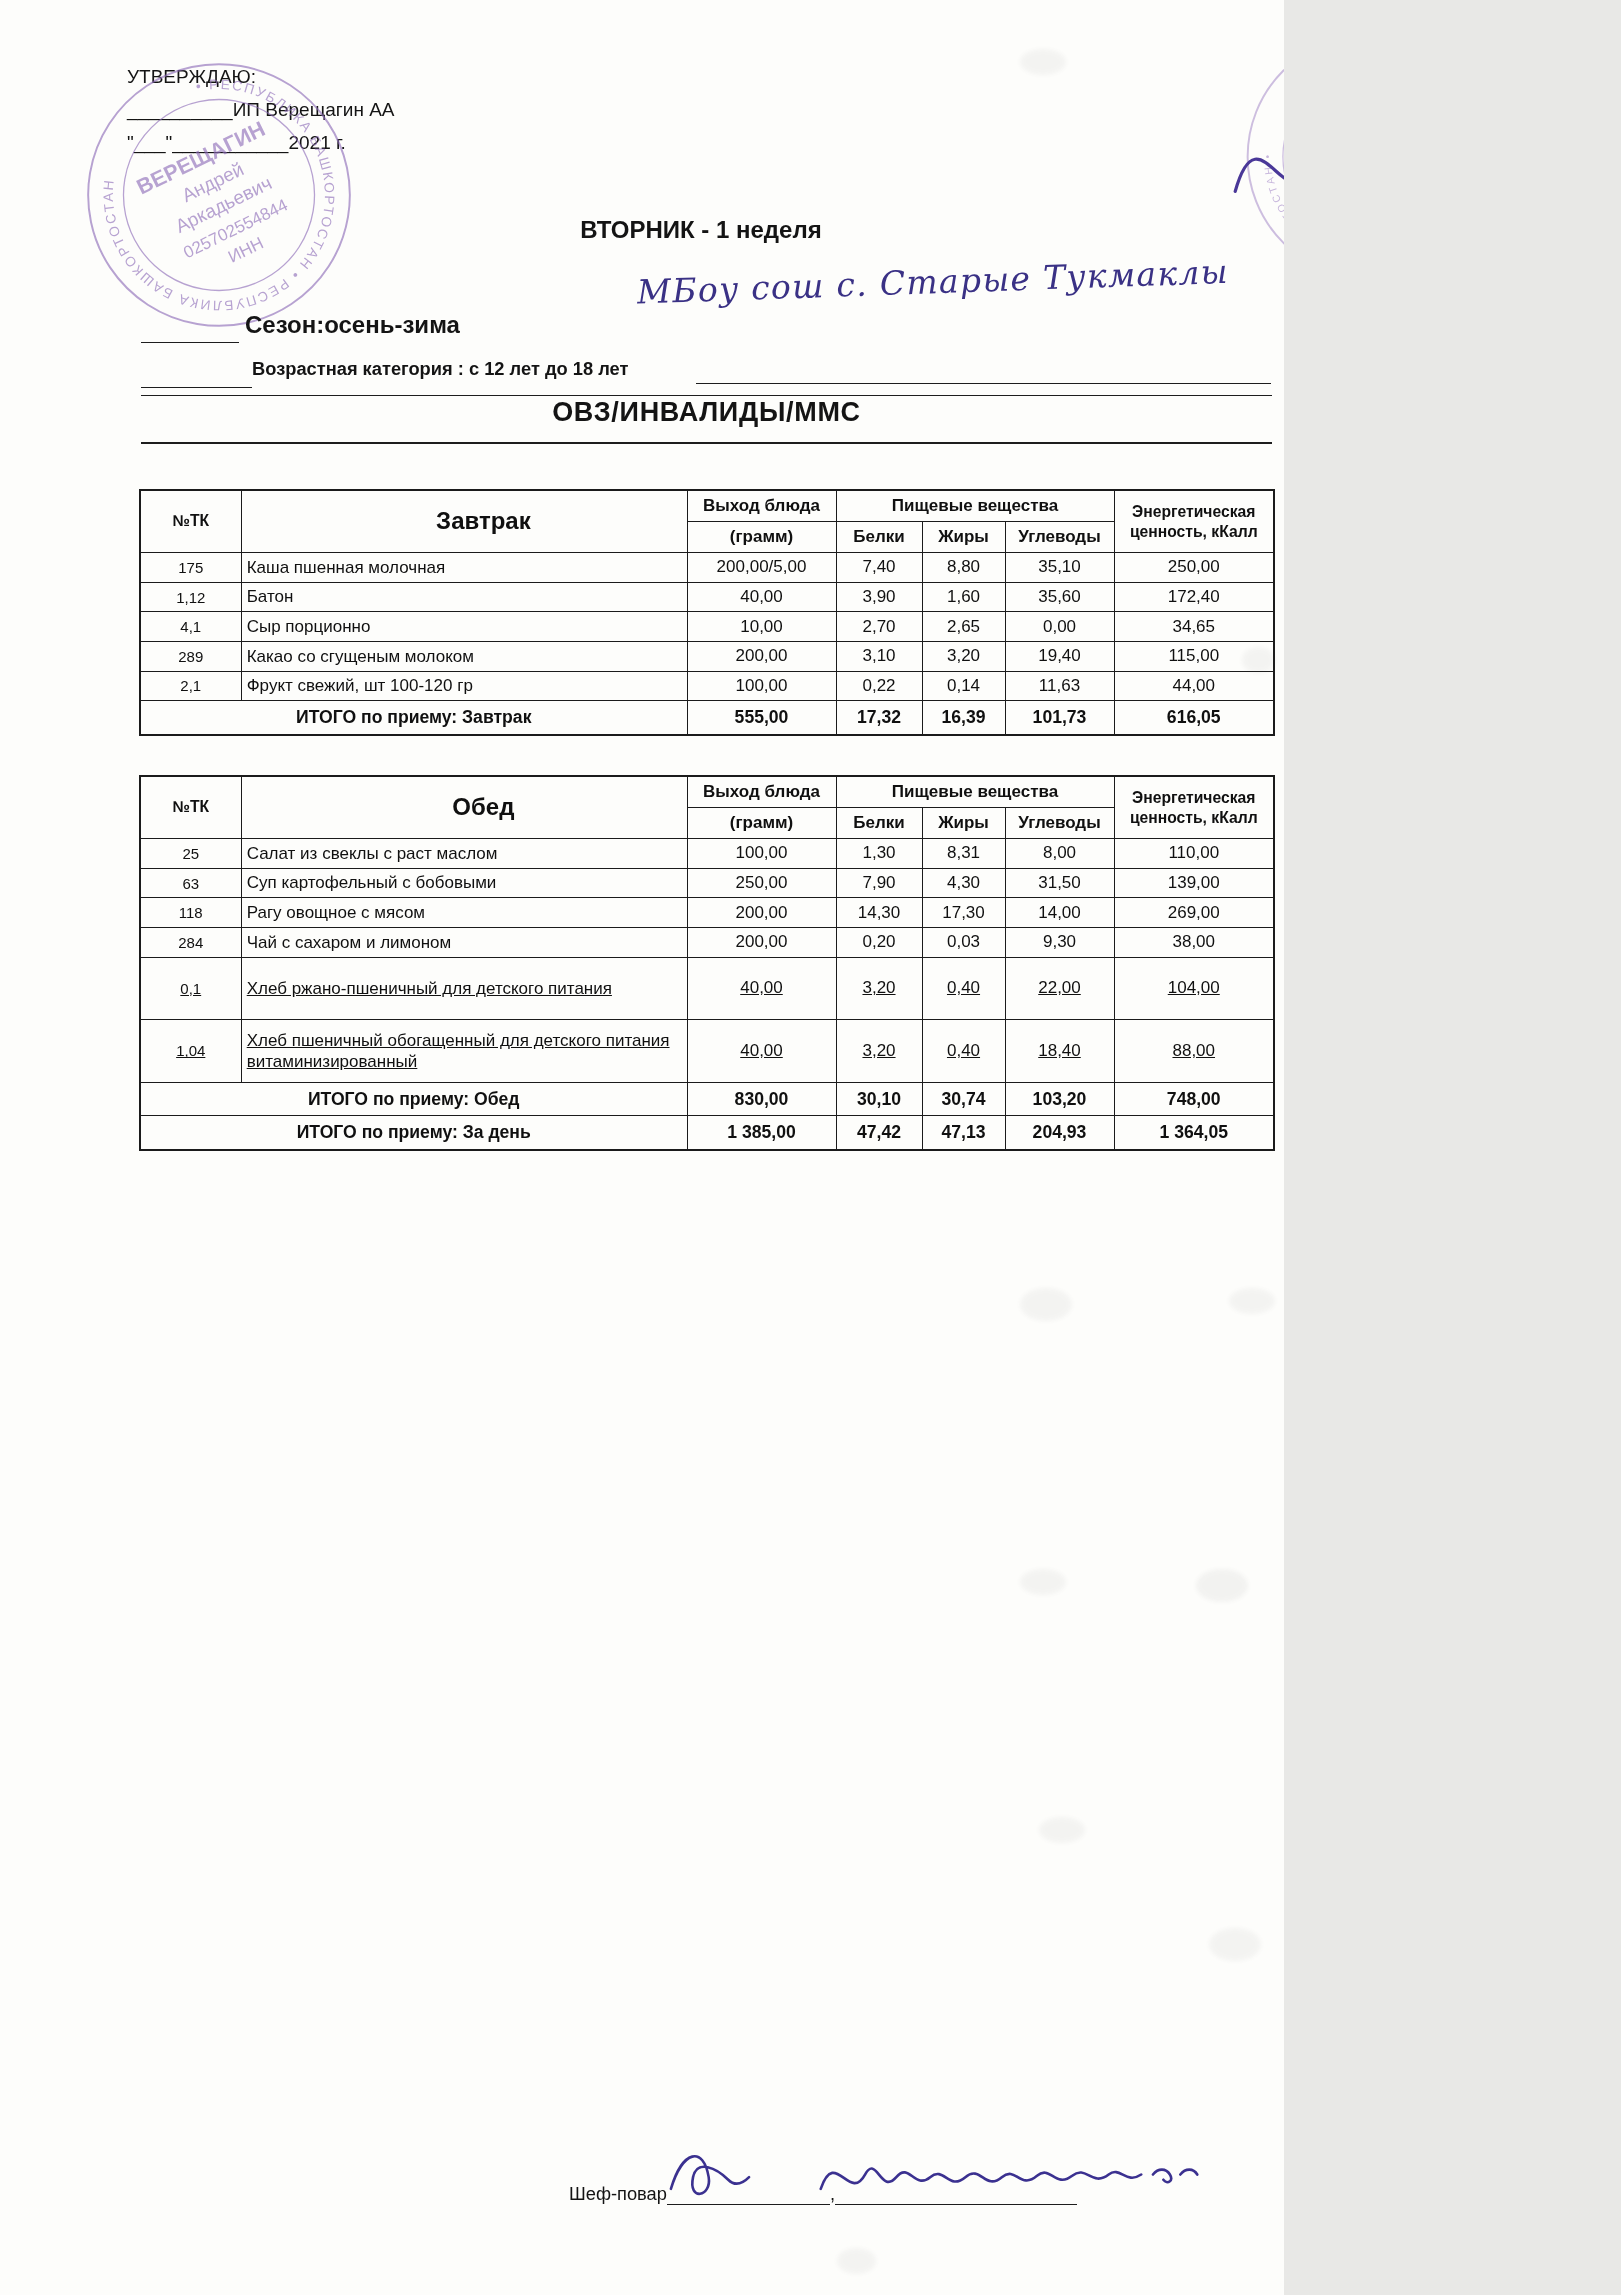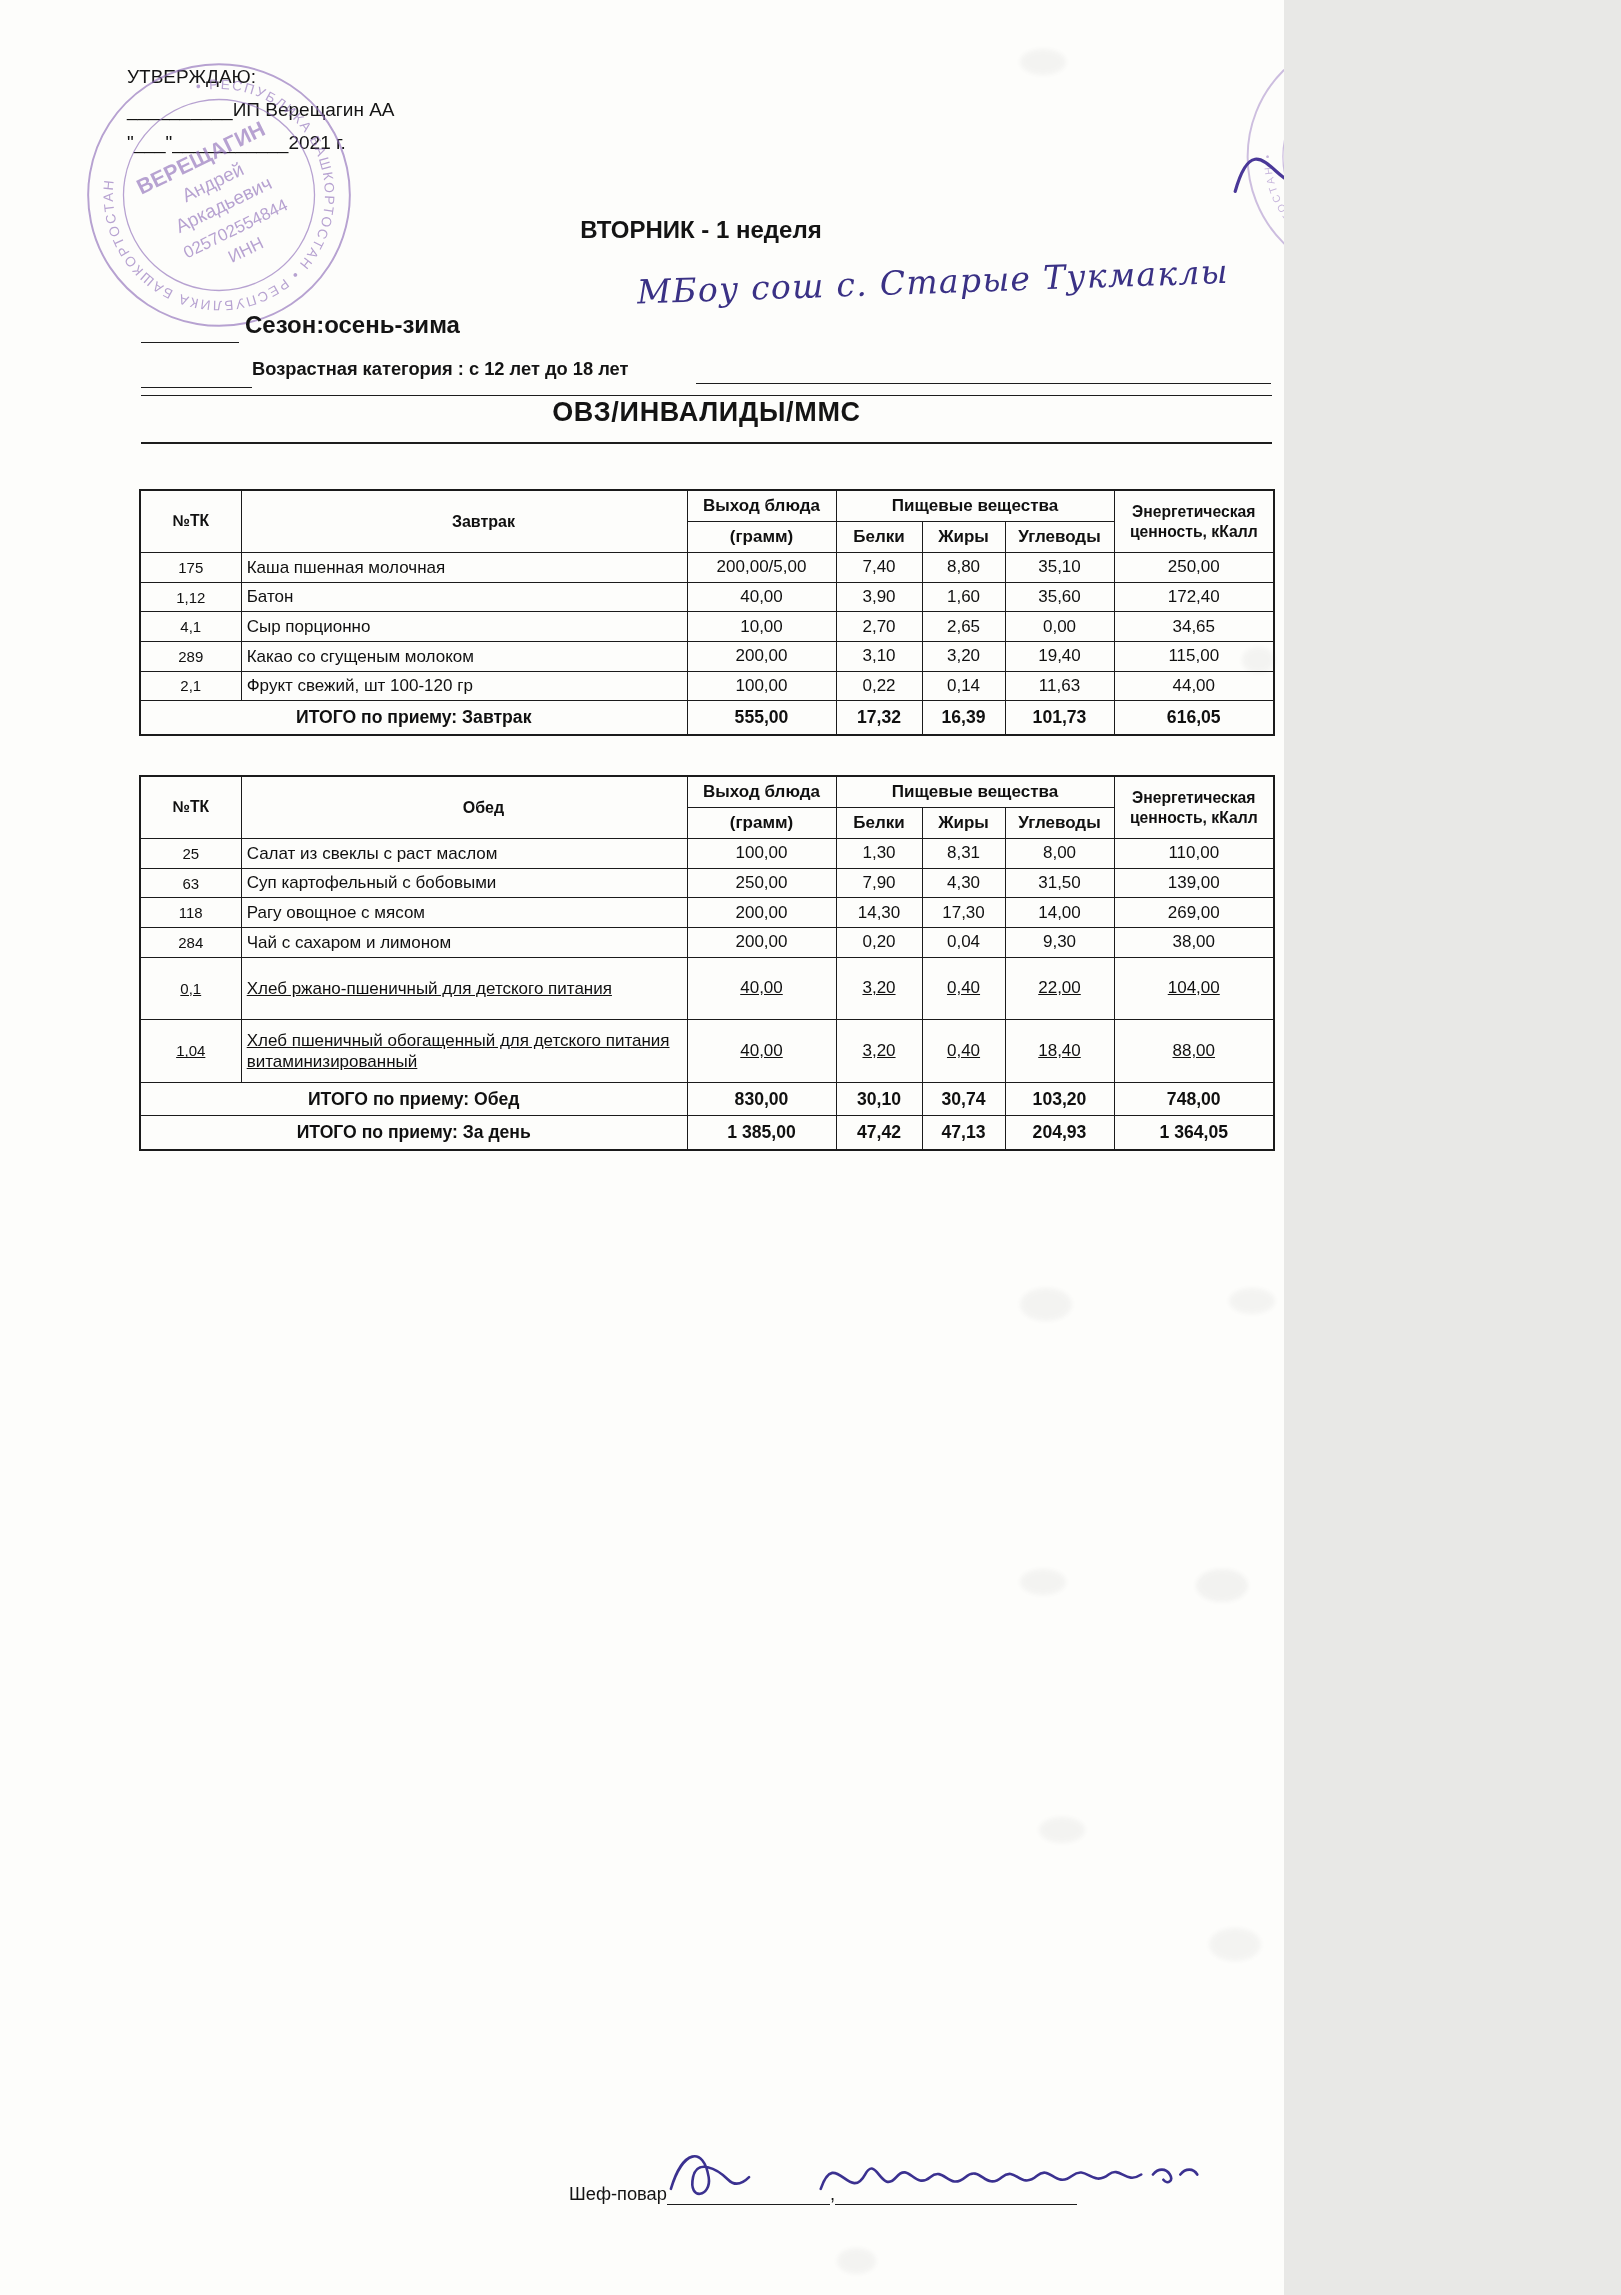--- a/index.html
+++ b/index.html
@@ -20,21 +20,21 @@
   #age{left:252px;top:358px;font-size:18.3px;font-weight:bold;}
   #category{left:141px;top:397px;width:1131px;text-align:center;font-size:27px;font-weight:bold;letter-spacing:0.7px;}
 
   
   .table-slot{position:absolute;left:139px;}
   #table-breakfast{top:489px;}
   #table-lunch{top:775px;}
   .menu-table{border-collapse:collapse;table-layout:fixed;border:2px solid #1b1b1b;background:transparent;}
   .menu-table th,.menu-table td{border:1.3px solid #1b1b1b;padding:1.3px 5.2px;overflow:hidden;color:#101010;}
   .menu-table th{font-weight:bold;font-size:17px;text-align:center;vertical-align:middle;line-height:1.2;height:27.5px;}
-  .menu-table .h-meal{font-size:16px;padding-left:44px;}
+  .menu-table .h-meal{font-size:24px;padding-left:44px;}
   .menu-table .h-tk{font-size:15.7px;}
   .menu-table .h-energy{font-size:15.7px;line-height:1.25;}
   .menu-table tbody td{font-size:17px;height:26px;vertical-align:middle;}
   .menu-table td.num{text-align:center;}
   .menu-table td.tk{font-size:15px;}
   .menu-table td.name{text-align:left;line-height:1.25;}
   .menu-table tr.tall td{height:59px;text-decoration:underline;}
   .menu-table tr.total td{font-weight:bold;font-size:17.6px;height:30px;}
   .menu-table td.total-label{text-align:center;}
 
@@ -255,21 +255,21 @@
             <td class="num">14,30</td>
             <td class="num">17,30</td>
             <td class="num">14,00</td>
             <td class="num">269,00</td>
           </tr>
           <tr>
             <td class="num tk">284</td>
             <td class="name">Чай с сахаром и лимоном</td>
             <td class="num">200,00</td>
             <td class="num">0,20</td>
-            <td class="num">0,04</td>
+            <td class="num">0,03</td>
             <td class="num">9,30</td>
             <td class="num">38,00</td>
           </tr>
           <tr class="tall">
             <td class="num tk">0,1</td>
             <td class="name">Хлеб ржано-пшеничный для детского питания</td>
             <td class="num">40,00</td>
             <td class="num">3,20</td>
             <td class="num">0,40</td>
             <td class="num">22,00</td>

